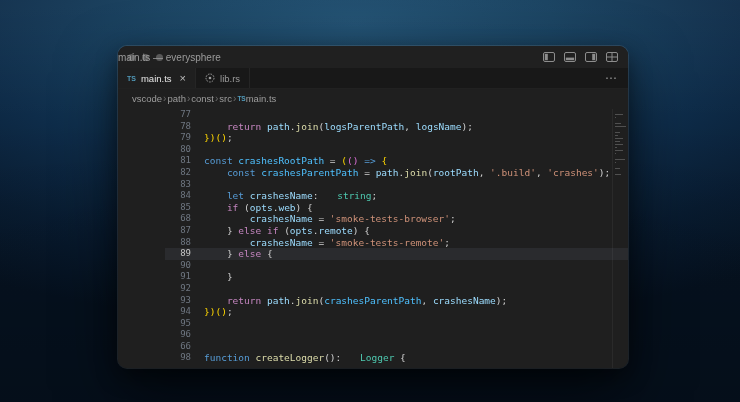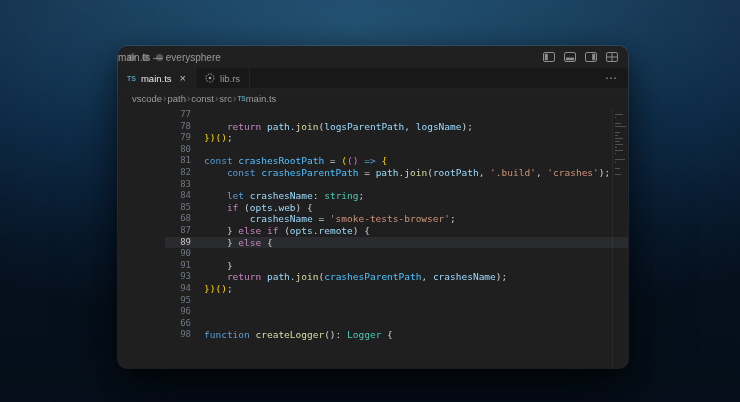--- a/index.html
+++ b/index.html
@@ -69,21 +69,21 @@
     color:var(--gutter-fg,#6e7681);font-size:9px;
   }
   .code-line.active .gutter{color:#c6c6c6;}
   .line-content{color:#d4d4d4;}
   .tk-k{color:var(--tk-k,#c586c0);}
   .tk-d{color:var(--tk-d,#569cd6);}
   .tk-v{color:var(--tk-v,#9cdcfe);}
   .tk-cn{color:var(--tk-cn,#4fc1ff);text-align:center;}
   .tk-f{color:var(--tk-f,#dcdcaa);}
   .tk-s{color:var(--tk-s,#ce9178);}
-  .tk-ty{color:var(--tk-ty,#4ec9b0);}
+  .tk-ty{color:var(--tk-ty,#4ec9b0);margin-left:13px;}
   .tk-p{color:var(--tk-p,#d0d0d0);}
   .tk-b1{color:var(--tk-b1,#ffd700);}
   .tk-b2{color:var(--tk-b2,#da70d6);}
   
   .minimap{
     position:absolute;top:2px;right:1px;width:14px;bottom:0;
     border-left:1px solid rgba(255,255,255,0.05);
   }
   .mm-line{height:1px;margin:2px 0 0 2px;background:rgba(255,255,255,0.22);}
 </style>
@@ -167,23 +167,25 @@
           <div class="code-line"><span class="gutter">78</span><span class="line-content"><span>    </span><span class="tk-k">return</span><span> </span><span class="tk-v">path</span><span class="tk-p">.</span><span class="tk-f">join</span><span class="tk-p">(</span><span class="tk-v">logsParentPath</span><span class="tk-p">, </span><span class="tk-v">logsName</span><span class="tk-p">);</span></span></div>
           <div class="code-line"><span class="gutter">79</span><span class="line-content"><span class="tk-b1">})()</span><span class="tk-p">;</span></span></div>
           <div class="code-line"><span class="gutter">80</span><span class="line-content"></span></div>
           <div class="code-line"><span class="gutter">81</span><span class="line-content"><span class="tk-d">const</span><span> </span><span class="tk-cn">crashesRootPath</span><span class="tk-p"> = </span><span class="tk-b1">(</span><span class="tk-b2">(</span><span class="tk-b2">)</span><span> </span><span class="tk-d">=&gt;</span><span> </span><span class="tk-b1">{</span></span></div>
           <div class="code-line"><span class="gutter">82</span><span class="line-content"><span>    </span><span class="tk-d">const</span><span> </span><span class="tk-cn">crashesParentPath</span><span class="tk-p"> = </span><span class="tk-v">path</span><span class="tk-p">.</span><span class="tk-f">join</span><span class="tk-p">(</span><span class="tk-v">rootPath</span><span class="tk-p">, </span><span class="tk-s">'.build'</span><span class="tk-p">, </span><span class="tk-s">'crashes'</span><span class="tk-p">);</span></span></div>
           <div class="code-line"><span class="gutter">83</span><span class="line-content"></span></div>
           <div class="code-line"><span class="gutter">84</span><span class="line-content"><span>    </span><span class="tk-d">let</span><span> </span><span class="tk-v">crashesName</span><span class="tk-p">:</span><span> </span><span class="tk-ty">string</span><span class="tk-p">;</span></span></div>
           <div class="code-line"><span class="gutter">85</span><span class="line-content"><span>    </span><span class="tk-k">if</span><span class="tk-p"> (</span><span class="tk-v">opts</span><span class="tk-p">.</span><span class="tk-v">web</span><span class="tk-p">) {</span></span></div>
           <div class="code-line"><span class="gutter">68</span><span class="line-content"><span>        </span><span class="tk-v">crashesName</span><span class="tk-p"> = </span><span class="tk-s">'smoke-tests-browser'</span><span class="tk-p">;</span></span></div>
           <div class="code-line"><span class="gutter">87</span><span class="line-content"><span class="tk-p">    } </span><span class="tk-k">else</span><span> </span><span class="tk-k">if</span><span class="tk-p"> (</span><span class="tk-v">opts</span><span class="tk-p">.</span><span class="tk-v">remote</span><span class="tk-p">) {</span></span></div>
+          <div class="code-line"><span class="gutter">88</span><span class="line-content"><span>        </span><span class="tk-v">crashesName</span><span class="tk-p"> = </span><span class="tk-s">'smoke-tests-remote'</span><span class="tk-p">;</span></span></div>
           <div class="code-line active"><span class="gutter">89</span><span class="line-content"><span class="tk-p">    } </span><span class="tk-k">else</span><span class="tk-p"> {</span></span></div>
           <div class="code-line"><span class="gutter">90</span></div>
           <div class="code-line"><span class="gutter">91</span><span class="line-content"><span class="tk-p">    }</span></span></div>
+          <div class="code-line"><span class="gutter">92</span><span class="line-content"></span></div>
           <div class="code-line"><span class="gutter">93</span><span class="line-content"><span>    </span><span class="tk-k">return</span><span> </span><span class="tk-v">path</span><span class="tk-p">.</span><span class="tk-f">join</span><span class="tk-p">(</span><span class="tk-cn">crashesParentPath</span><span class="tk-p">, </span><span class="tk-v">crashesName</span><span class="tk-p">);</span></span></div>
           <div class="code-line"><span class="gutter">94</span><span class="line-content"><span class="tk-b1">})()</span><span class="tk-p">;</span></span></div>
           <div class="code-line"><span class="gutter">95</span><span class="line-content"></span></div>
           <div class="code-line"><span class="gutter">96</span></div>
           <div class="code-line"><span class="gutter">66</span><span class="line-content"></span></div>
           <div class="code-line"><span class="gutter">98</span><span class="line-content"><span class="tk-d">function</span><span> </span><span class="tk-f">createLogger</span><span class="tk-p">(): </span><span class="tk-ty">Logger</span><span class="tk-p"> {</span></span></div>
         </div>
       <div class="minimap">
           <div class="mm-line" style="width: 0px;"></div>
           <div class="mm-line" style="width: 8.46px;"></div>

